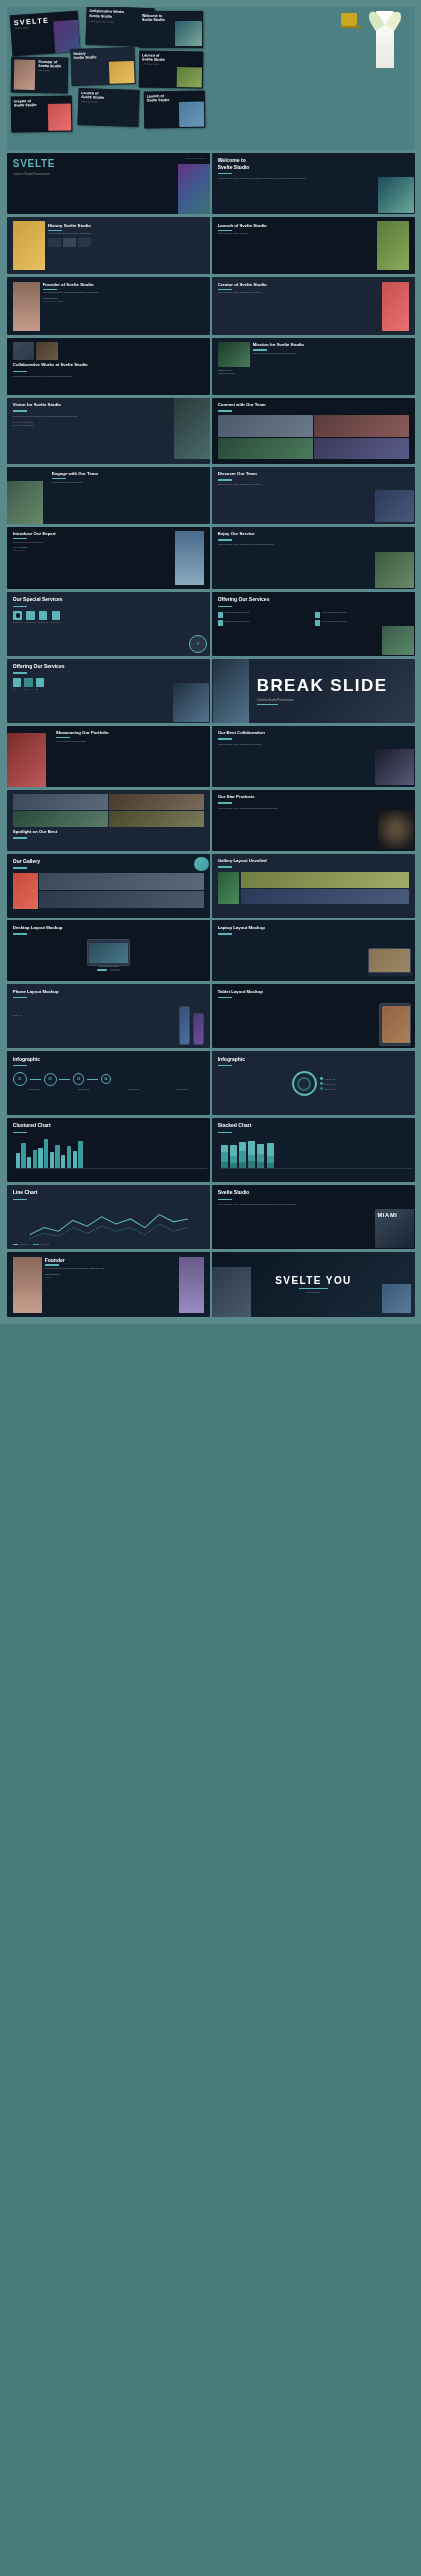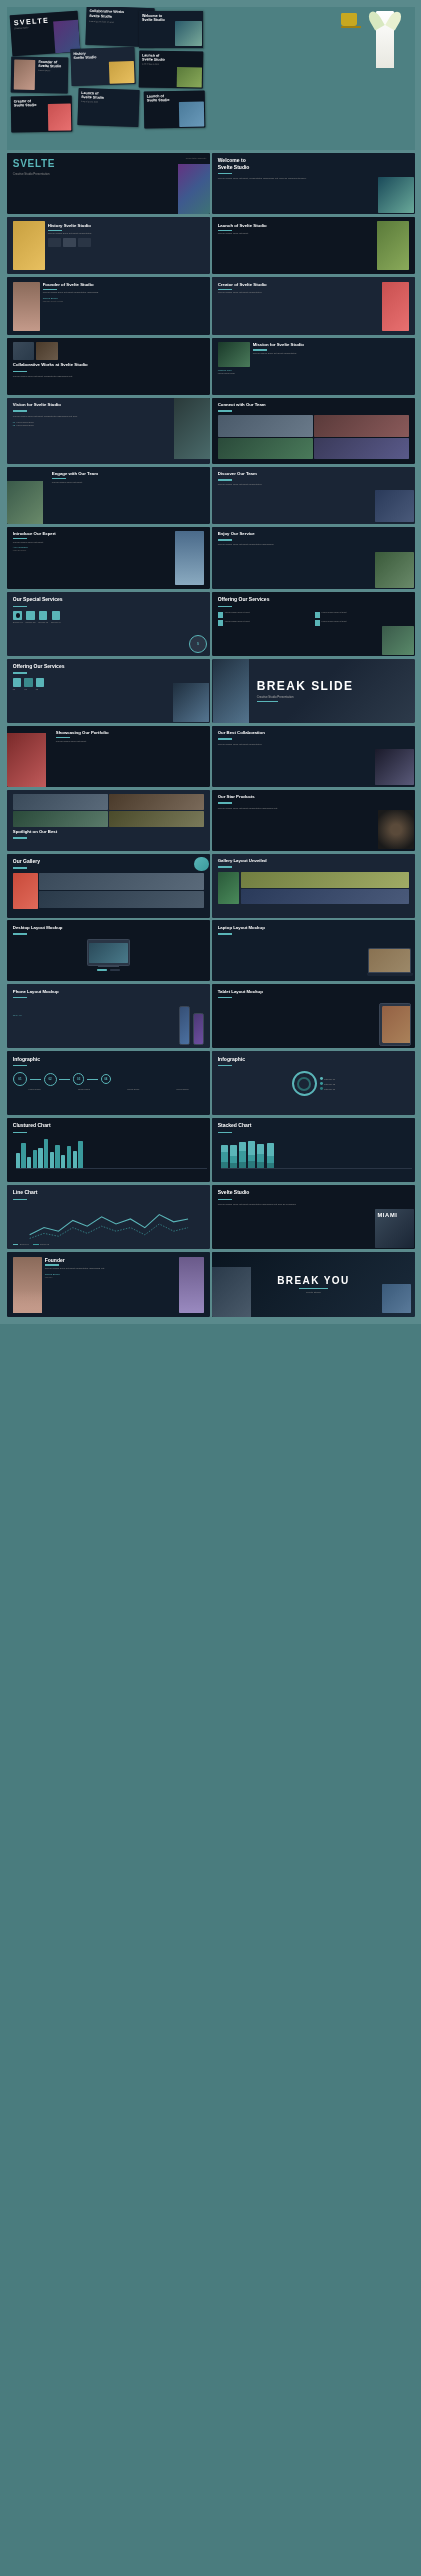--- a/index.html
+++ b/index.html
@@ -86,21 +86,21 @@
       width: 14.3px;
       margin: 1.4px 0;
     }
 
     
     .break-slide {
       background: linear-gradient(135deg, #1a2535 50%, #2d3a4a 100%);
     }
 
     .break-title {
-      font-size: 12px;
+      font-size: 17px;
       font-weight: 900;
       color: #ffffff;
       letter-spacing: 1.4px;
     }
 
     
     .thankyou-bg {
       background: linear-gradient(135deg, #0a1520 0%, #1a2a3a 100%);
     }
 
@@ -806,21 +806,21 @@
           <div style="margin-top:2.1px;font-size:2.5px;color:#5ab5b8;">James Brown</div>
           <div style="font-size:2.1px;color:#666;">Founder</div>
         </div>
         <div style="flex-shrink:0;width:25px;height:56px;background:linear-gradient(180deg,#6a5a8a,#9a8ac0);border-radius:0.7px;"></div>
       </div>
     </div>
     <div class="slide-card thankyou-bg" style="min-height:64px;">
       <div class="slide-inner" style="background:linear-gradient(135deg,#0a1520,#1a2a3a);justify-content:center;position:relative;">
         <div style="position:absolute;left:0;bottom:0;width:39px;height:50px;background:linear-gradient(135deg,#2a3a4a,#4a5a6a);overflow:hidden;border-radius:0;"></div>
         <div style="text-align:center;z-index:1;position:relative;">
-          <div style="font-size:10px;font-weight:900;color:#ffffff;letter-spacing:1.4px;">BREAK YOU</div>
+          <div style="font-size:10px;font-weight:900;color:#ffffff;letter-spacing:1.4px;">SVELTE YOU</div>
           <div style="width:29px;height:1.4px;background:#5ab5b8;margin:2.1px auto;"></div>
           <div style="font-size:2.5px;color:#888;margin-top:1.4px;">Svelte Studio</div>
         </div>
         <div style="position:absolute;right:3.6px;bottom:3.6px;width:29px;height:29px;background:linear-gradient(135deg,#2a4a6a,#4a6a8a);border-radius:0.7px;overflow:hidden;">
           <div style="width:100%;height:100%;background:linear-gradient(135deg,#3a5a7a,#5a7a9a);"></div>
         </div>
       </div>
     </div>
   </div>
 

